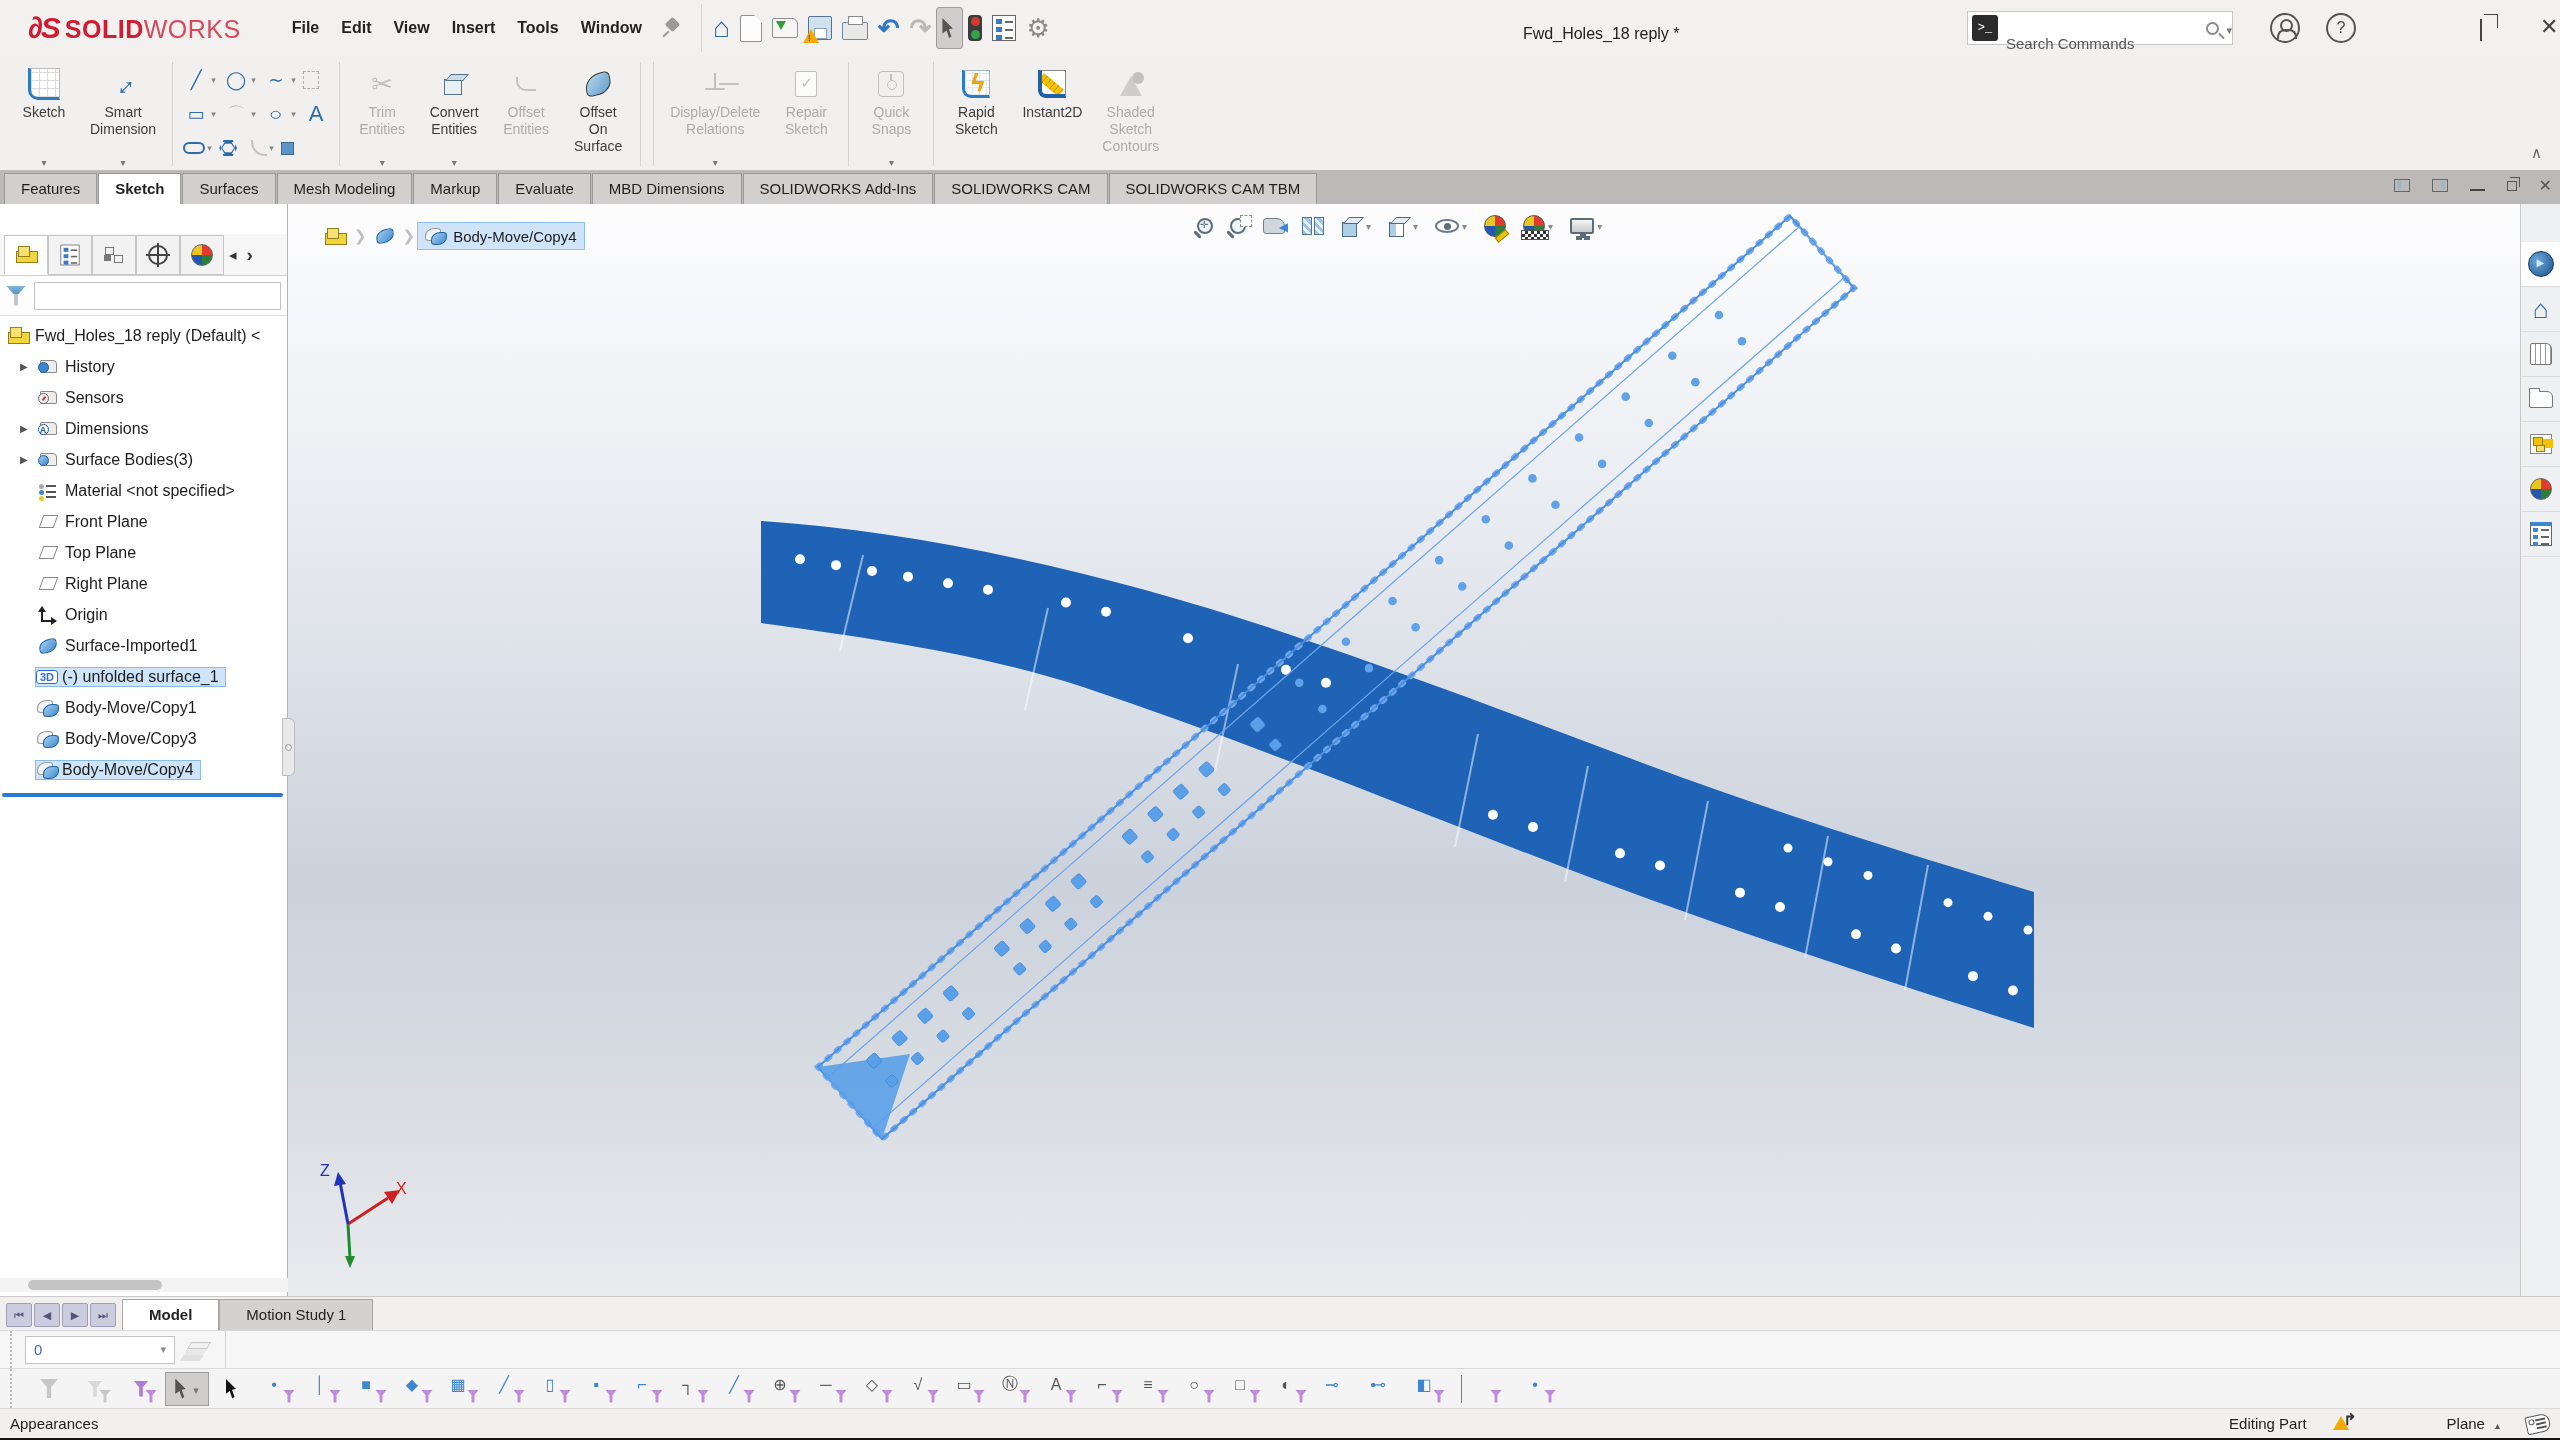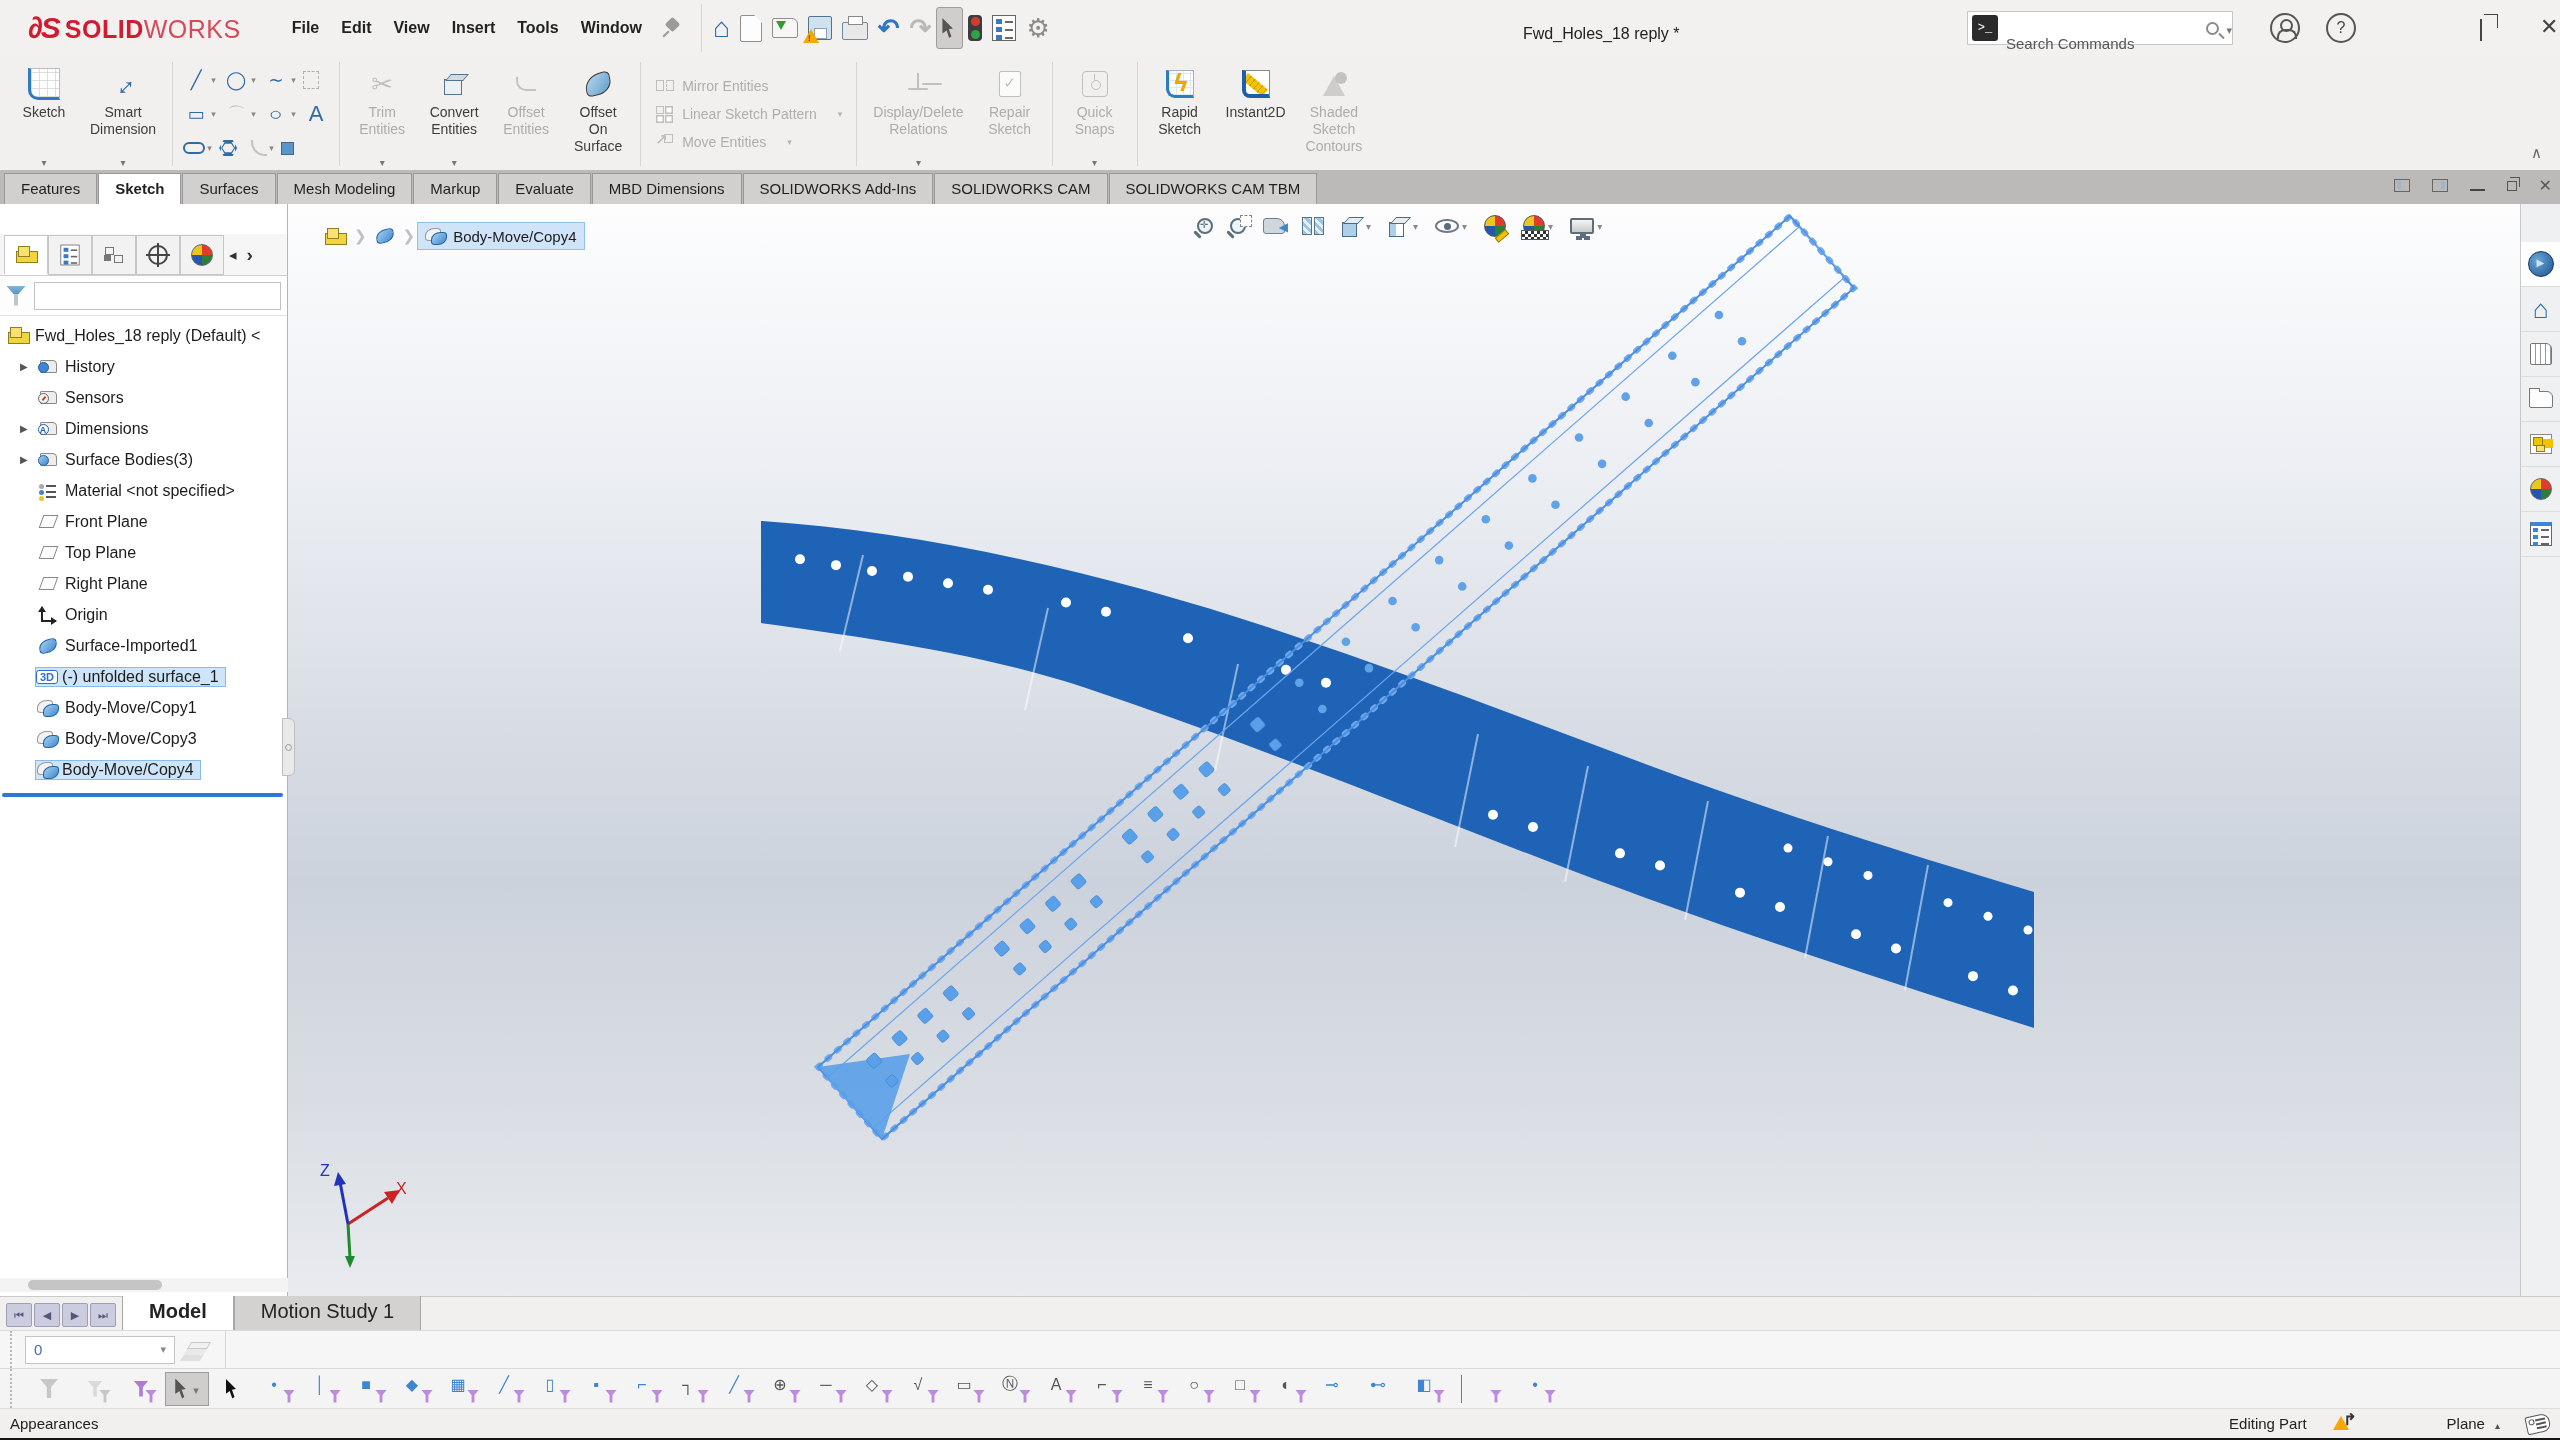--- a/index.html
+++ b/index.html
@@ -223,21 +223,21 @@
   .blocks-ic:before { content:""; position:absolute; left:2px; top:2px; width:8px; height:7px; background:#f2c200; border:1px solid #8f7e1e; box-shadow:10px 2px 0 #f2c200; }
   .blocks-ic:after { content:""; position:absolute; left:5px; bottom:1px; width:7px; height:5px; background:#f7e170; border:1px solid #8f7e1e; }
   .props2 { width:22px; height:24px; border:1.5px solid #666; background:#fff; position:relative; border-top:4px solid #3e86d0; }
   .props2:before { content:""; position:absolute; left:2px; top:2px; width:5px; height:4px; background:#3e86d0; box-shadow:0 7px 0 #3e86d0, 0 14px 0 #3e86d0; }
   .props2:after { content:""; position:absolute; left:10px; top:3px; width:8px; height:1.5px; background:#666; box-shadow:0 7px 0 #666, 0 14px 0 #666; }
 
   
   #model-row { height:34px; background:#f1f0ef; display:flex; align-items:flex-end; border-top:1px solid #c9c9c9; }
   .mnav { display:flex; gap:2px; padding:0 6px 3px 6px; }
   .mnav span { width:26px; height:24px; background:#ccccdf; border:1px solid #9e9eb8; display:flex; align-items:center; justify-content:center; font-size:11px; color:#55557a; border-radius:2px; }
-  .mtab { padding:6px 26px 7px; font-size:20px; background:#d4d2d1; border:1px solid #a9a7a5; border-bottom:none; color:#222; }
+  .mtab { padding:6px 26px 7px; font-size:15px; background:#d4d2d1; border:1px solid #a9a7a5; border-bottom:none; color:#222; }
   .mtab.active { background:#fff; font-weight:bold; }
   #layer-row { height:38px; background:#f6f6f6; display:flex; align-items:center; border-top:1px solid #dadada; padding-left:10px; }
   .grip { width:5px; align-self:stretch; border-left:2px dotted #b8b8b8; margin-right:10px; }
   #layer-combo { width:150px; height:28px; background:#fff; border:1px solid #c4c4c4; display:flex; align-items:center; padding:0 8px; }
   #layer-combo .val { flex:1; color:#4a6ab8; font-size:15px; }
   #layer-combo:after { content:"▾"; color:#888; font-size:11px; }
   .layers-ic { width:24px; height:20px; margin-left:12px; position:relative; opacity:.5; }
   .layers-ic:before { content:""; position:absolute; left:2px; top:2px; width:18px; height:5px; background:#eee; border:1px solid #999; transform:skewX(-30deg); box-shadow:0 6px 0 #ddd, 0 12px 0 #ccc; }
   #layer-sep { width:1px; align-self:stretch; background:#d6d6d6; margin-left:14px; }
   #filter-row { height:40px; background:#f4f4f4; display:flex; align-items:center; border-top:1px solid #dadada; padding-left:10px; gap:2px; }
@@ -401,36 +401,20 @@
   </div>
   <div class="rb-big">
     <span class="ric">
         <span class="osurf-ic"></span>
       </span>
     <span class="rlab">Offset
 On
 Surface</span>
   </div>
   <span class="vsep"></span>
-  <div class="rb-stack">
-    <div class="rb-srow">
-      <span class="mini-ic mir-ic"></span>
-      <span class="slab">Mirror Entities</span>
-    </div>
-    <div class="rb-srow">
-      <span class="mini-ic lin-ic"></span>
-      <span class="slab">Linear Sketch Pattern</span>
-      <span class="scaret"></span>
-    </div>
-    <div class="rb-srow">
-      <span class="mini-ic mov-ic"></span>
-      <span class="slab">Move Entities</span>
-      <span class="scaret"></span>
-    </div>
-  </div>
   <span class="vsep"></span>
   <div class="rb-big dis">
     <span class="ric">
         <span class="ddr-ic"></span>
       </span>
     <span class="rlab">Display/Delete
 Relations</span>
     <span class="bcaret"></span>
   </div>
   <div class="rb-big dis">

